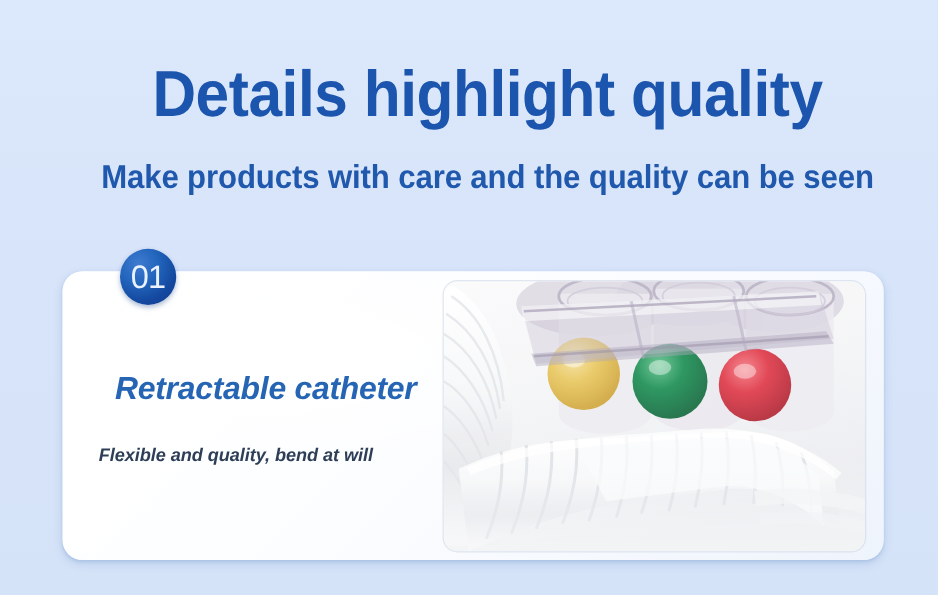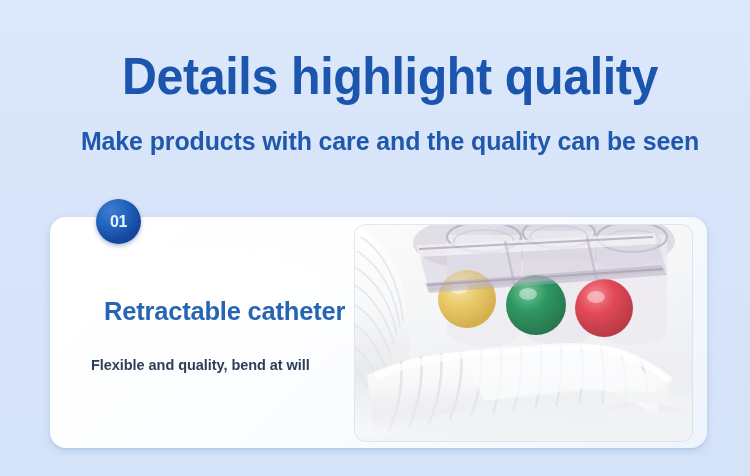--- a/index.html
+++ b/index.html
@@ -90,35 +90,36 @@
     border-radius: 50%;
     background: radial-gradient(circle at 33% 27%, #3f7bd0 0%, #2366bd 34%, #14489f 68%, #0d3c8e 100%);
     box-shadow: 0 2px 4px rgba(20, 60, 130, 0.35);
     display: flex;
     align-items: center;
     justify-content: center;
     z-index: 5;
   }
   .step-badge-label {
     color: #eaf2ff;
-    font-size: 16px;
-    font-weight: 700;
+    font-size: 26px;
+    font-weight: 400;
     line-height: 1;
     letter-spacing: -0.5px;
     font-family: "Liberation Sans Narrow", "Liberation Sans", sans-serif;
     transform: translateY(-0.5px);
   }
 
   
   .card-text-area {
     position: absolute;
-    left: 16px;
+    left: 4px;
     top: 0;
     width: 310px;
     height: 169px;
+    font-style: italic;
   }
 
   .card-heading {
     position: absolute;
     left: 38px;
     top: 79px;
     margin: 0;
     font-size: 25.5px;
     line-height: 30px;
     font-weight: 700;

